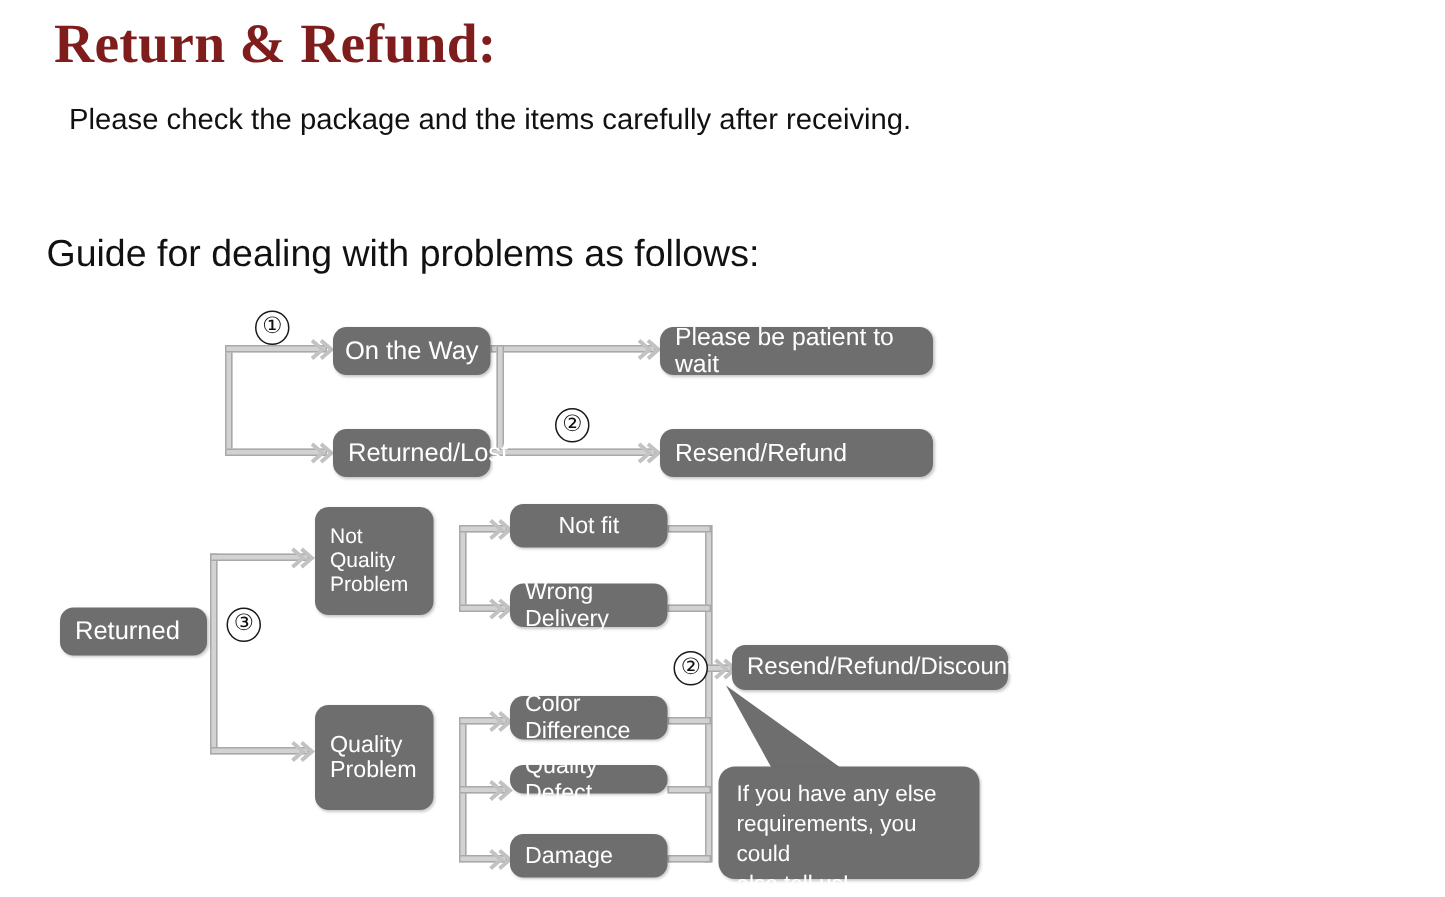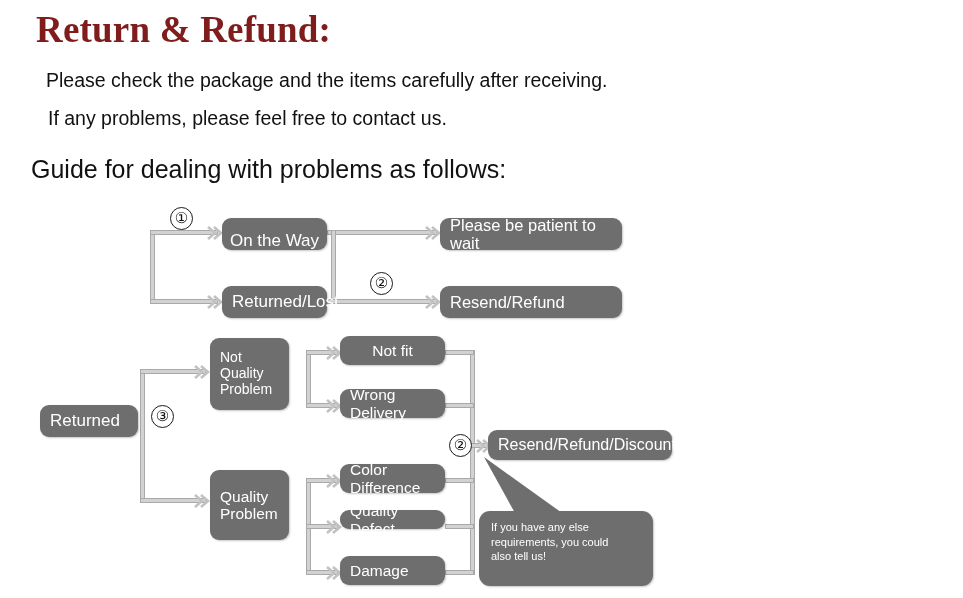--- a/index.html
+++ b/index.html
@@ -105,39 +105,38 @@
     text-align: center;
     z-index: 6;
   }
 
   
   .bubble {
     position: absolute;
     background: #6e6e6e;
     border-radius: 11px;
     color: #fff;
-    font-size: 11px;
+    font-size: 15px;
     line-height: 1.33;
     padding: 9px 4px 8px 12px;
     z-index: 5;
     box-shadow: 1px 1px 2px rgba(0,0,0,0.22);
   }
   .bubble-tail {
     position: absolute;
     z-index: 4;
   }
 </style>
 </head>
 <body>
 
 <div id="page">
 
   <div class="title">Return &amp; Refund:</div>
   <div class="lead1">Please check the package and the items carefully after receiving.</div>
-  <div class="lead2">If any problems, please feel free to contact us.</div>
   <div class="guide">Guide for dealing with problems as follows:</div>
 
   <div class="conn v" style="left:150px; top:230px; height:74px;"></div>
   <div class="conn h" style="left:150px; top:230px; width:68px;"></div>
   <div class="conn h" style="left:150px; top:299px; width:68px;"></div>
 
   <div class="conn h" style="left:327px; top:230px; width:110px;"></div>
   <div class="conn v" style="left:331px; top:230px; height:72px;"></div>
   <div class="conn h" style="left:327px; top:299px; width:110px;"></div>
 
@@ -234,21 +233,21 @@
         <path d="M7 3 L14 9 L7 15" fill="none" stroke="#c2c2c2" stroke-width="2.6"></path>
       </svg>
   </div>
 
   <div class="circnum" style="left:170px; top:207px;">①</div>
   <div class="circnum" style="left:370px; top:272px;">②</div>
   <div class="circnum" style="left:151px; top:405px;">③</div>
   <div class="circnum" style="left:449px; top:434px;">②</div>
 
 
-  <div class="node center" style="left:222px; top:218px; width:105px; height:32px; font-size:17px;align-items:flex-end;">
+  <div class="node center" style="left:222px; top:218px; width:105px; height:32px; font-size:17px;">
     <span class="lbl">On the Way</span>
   </div>
 
   <div class="node left" style="left:222px; top:286px; width:105px; height:32px; font-size:17px;">
     <span class="lbl">Returned/Lost</span>
   </div>
 
   <div class="node left" style="left:440px; top:218px; width:182px; height:32px; font-size:16.5px;">
     <span class="lbl">Please be patient to wait</span>
   </div>

